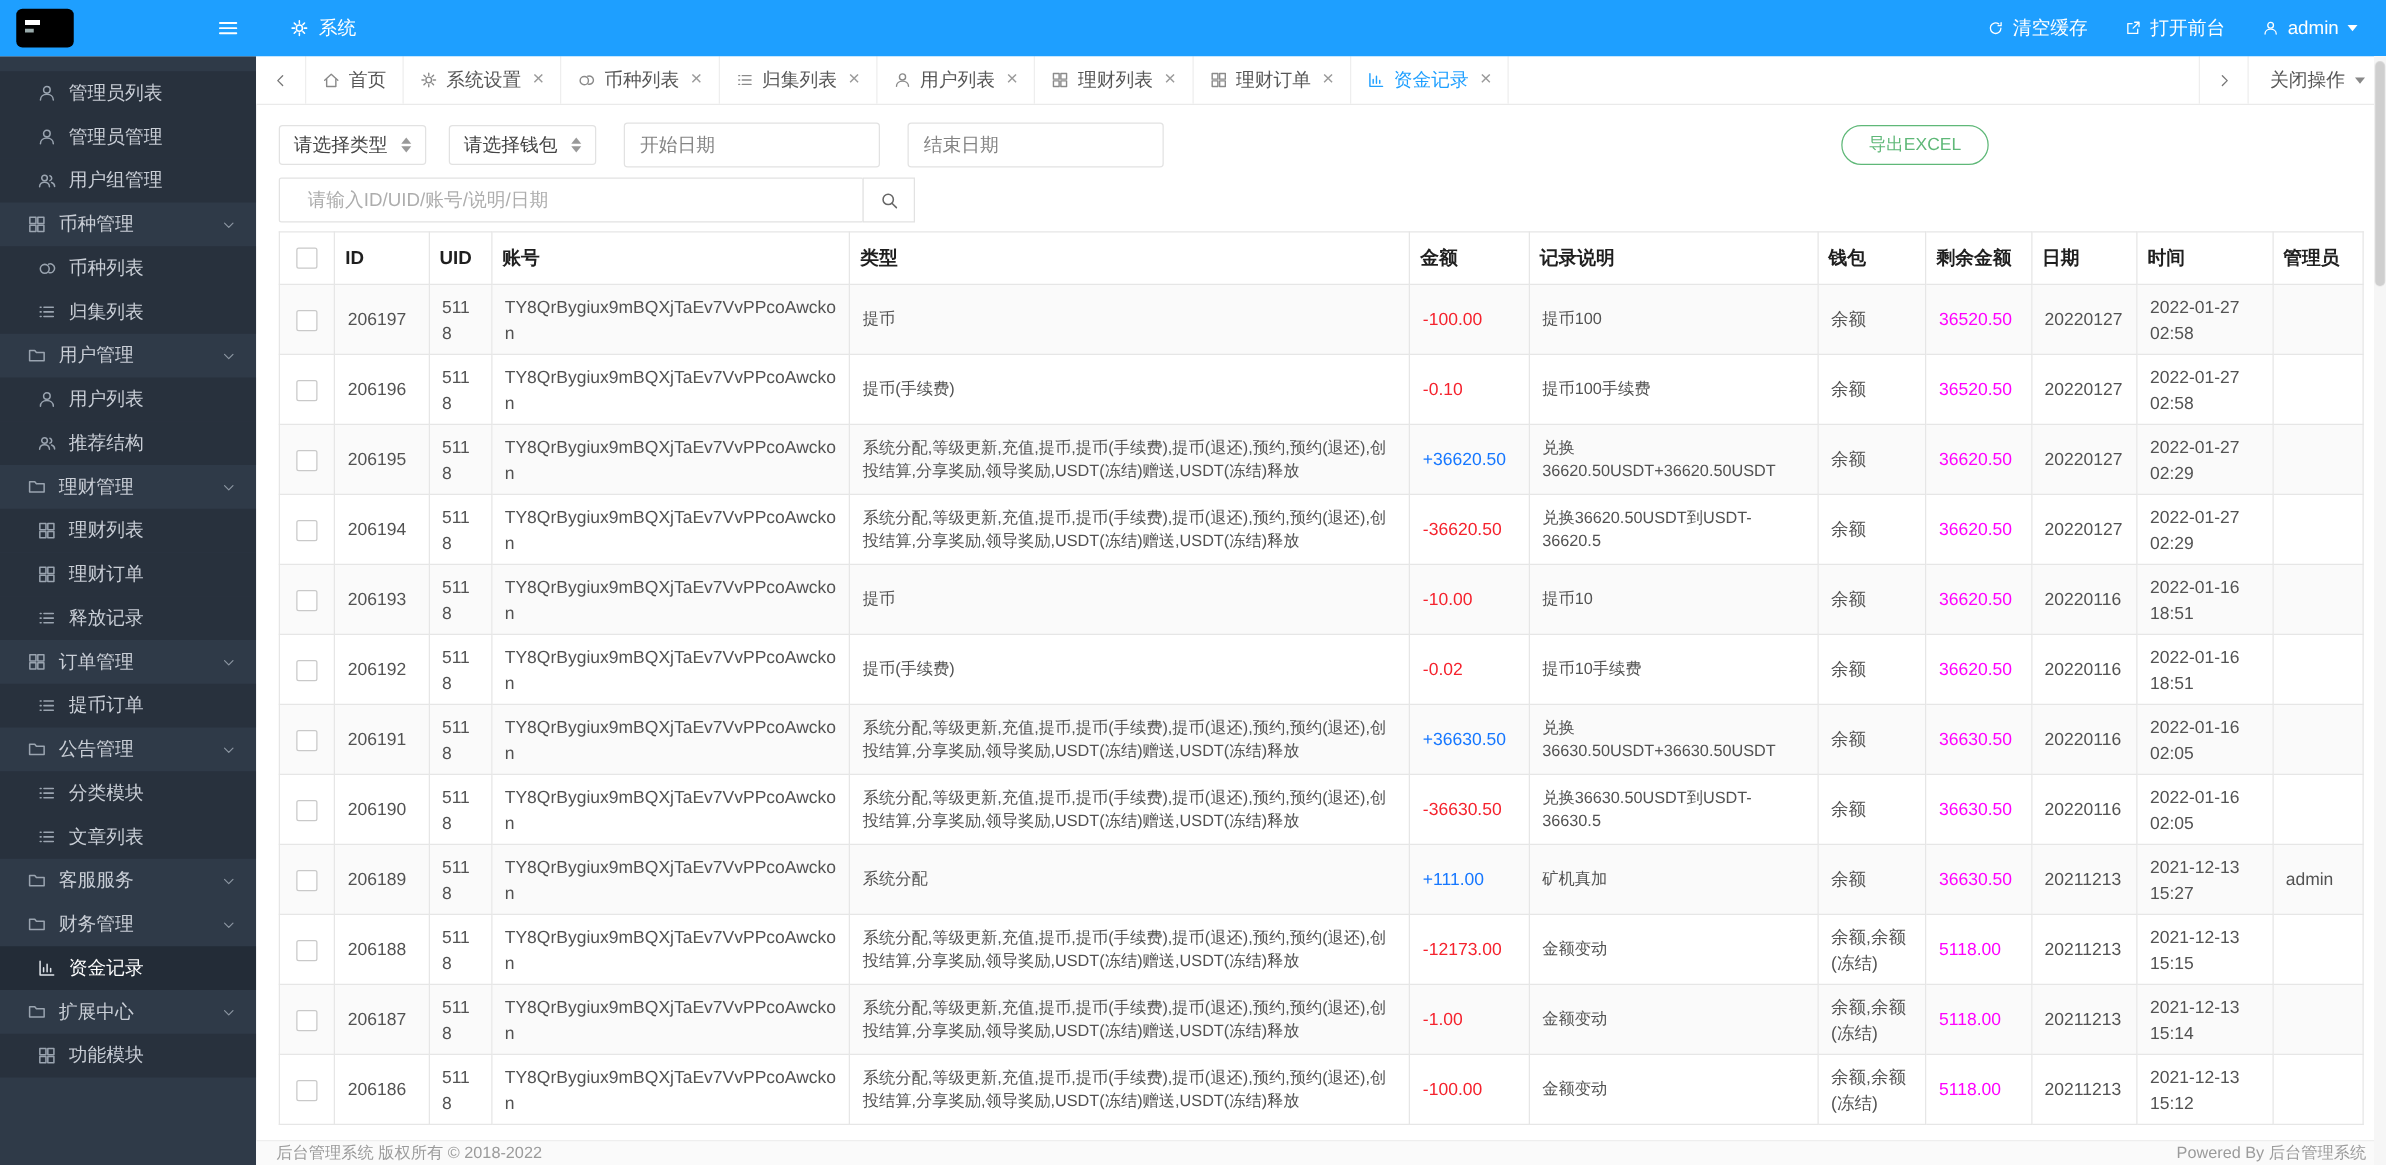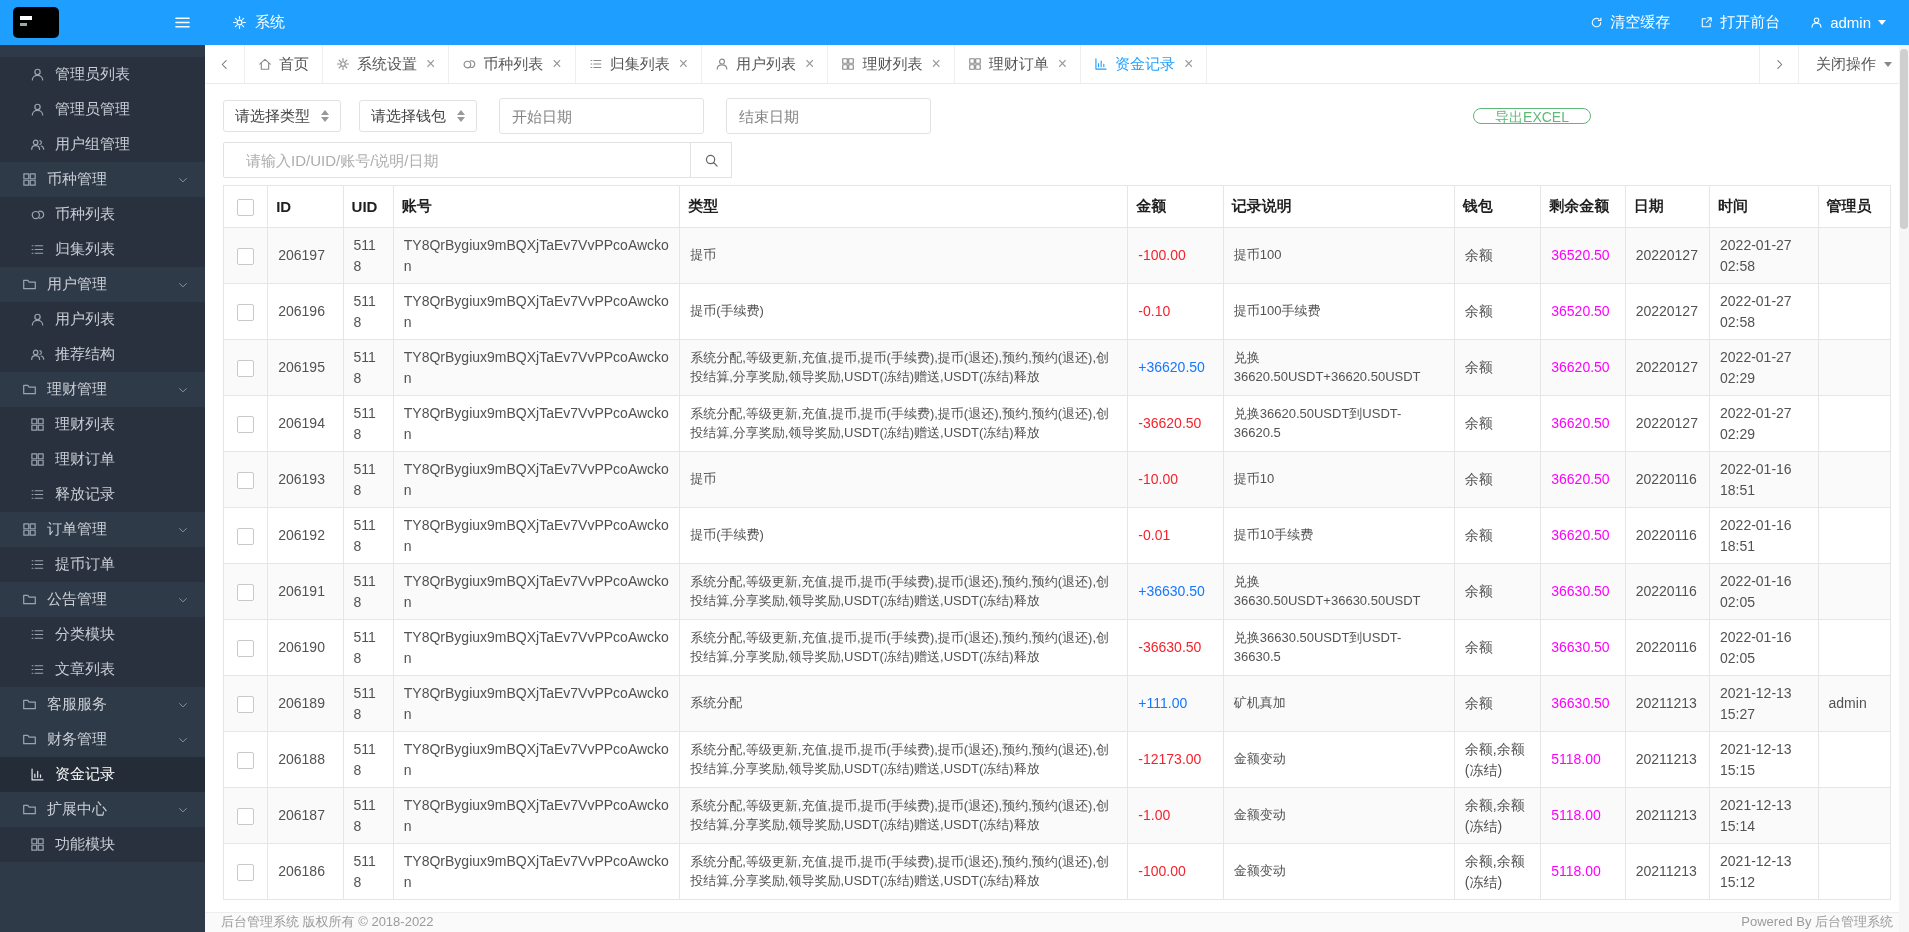--- a/index.html
+++ b/index.html
@@ -55,21 +55,21 @@
 .content{flex:1;padding:14px 18px 0;overflow:hidden;position:relative}
 .filter-row{display:flex;align-items:center;margin-bottom:8px}
 .select{width:118px;height:32px;border:1px solid #e2e2e2;border-radius:3px;background:#fff;display:flex;align-items:center;justify-content:space-between;padding:0 11px;font-size:15px;color:#444;cursor:pointer}
 .select + .select{margin-left:18px}
 .select-caret{display:flex;flex-direction:column;gap:2px;align-items:center}
 .select-caret i{display:block;width:0;height:0;border-left:4px solid transparent;border-right:4px solid transparent}
 .select-caret i.up{border-bottom:5px solid #999}
 .select-caret i.dn{border-top:5px solid #999}
 .date-input{width:205px;height:36px;border:1px solid #e2e2e2;border-radius:3px;padding:0 12px;font-size:15px;color:#333;outline:none;margin-left:22px;font-family:inherit;background:#fff}
 .date-input::placeholder{color:#848484}
-.export-btn{margin-left:auto;margin-right:300px;height:16px;padding:0 21px;background:#fff;border:1px solid #5fb878;color:#5fb878;border-radius:16px;font-size:14px;cursor:pointer;font-family:inherit}
+.export-btn{margin-left:auto;margin-right:300px;height:32px;padding:0 21px;background:#fff;border:1px solid #5fb878;color:#5fb878;border-radius:16px;font-size:14px;cursor:pointer;font-family:inherit}
 .search-row{display:flex;align-items:center;margin-bottom:7px}
 .search-input{width:468px;height:36px;border:1px solid #e2e2e2;border-radius:2px;padding:0 22px;font-size:15px;color:#333;outline:none;font-family:inherit;background:#fff}
 .search-input::placeholder{color:#adadad}
 .search-btn{width:42px;height:36px;margin-left:-1px;background:#fff;border:1px solid #e2e2e2;display:flex;align-items:center;justify-content:center;color:#666;cursor:pointer}
 
 
 .grid{width:100%;border-collapse:collapse;table-layout:fixed;background:#fff}
 .grid th,.grid td{border:1px solid #e6e6e6;text-align:left;vertical-align:middle;overflow:hidden}
 .grid th{height:42px;padding:0 8px;font-size:15px;font-weight:bold;color:#1f1f1f;background:#fff}
 .grid td{height:56px;padding:6px 10px;font-size:14px;color:#525252;line-height:1.45;word-wrap:break-word}
@@ -636,21 +636,21 @@
               <td>20220116</td>
               <td>2022-01-16 18:51</td>
               <td></td>
             </tr>
             <tr>
               <td class="cb-cell"><span class="checkbox"></span></td>
               <td>206192</td>
               <td>5118</td>
               <td>TY8QrBygiux9mBQXjTaEv7VvPPcoAwckon</td>
               <td class="small">提币(手续费)</td>
-              <td class="neg">-0.01</td>
+              <td class="neg">-0.02</td>
               <td class="small">提币10手续费</td>
               <td>余额</td>
               <td class="magenta">36620.50</td>
               <td>20220116</td>
               <td>2022-01-16 18:51</td>
               <td></td>
             </tr>
             <tr>
               <td class="cb-cell"><span class="checkbox"></span></td>
               <td>206191</td>

